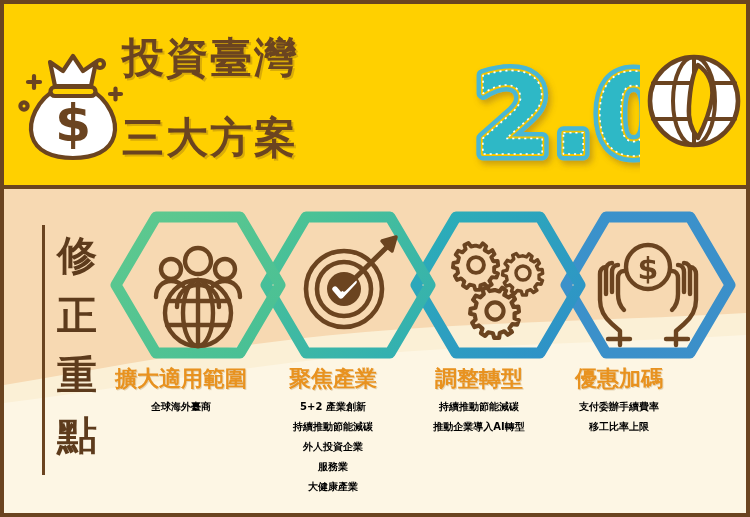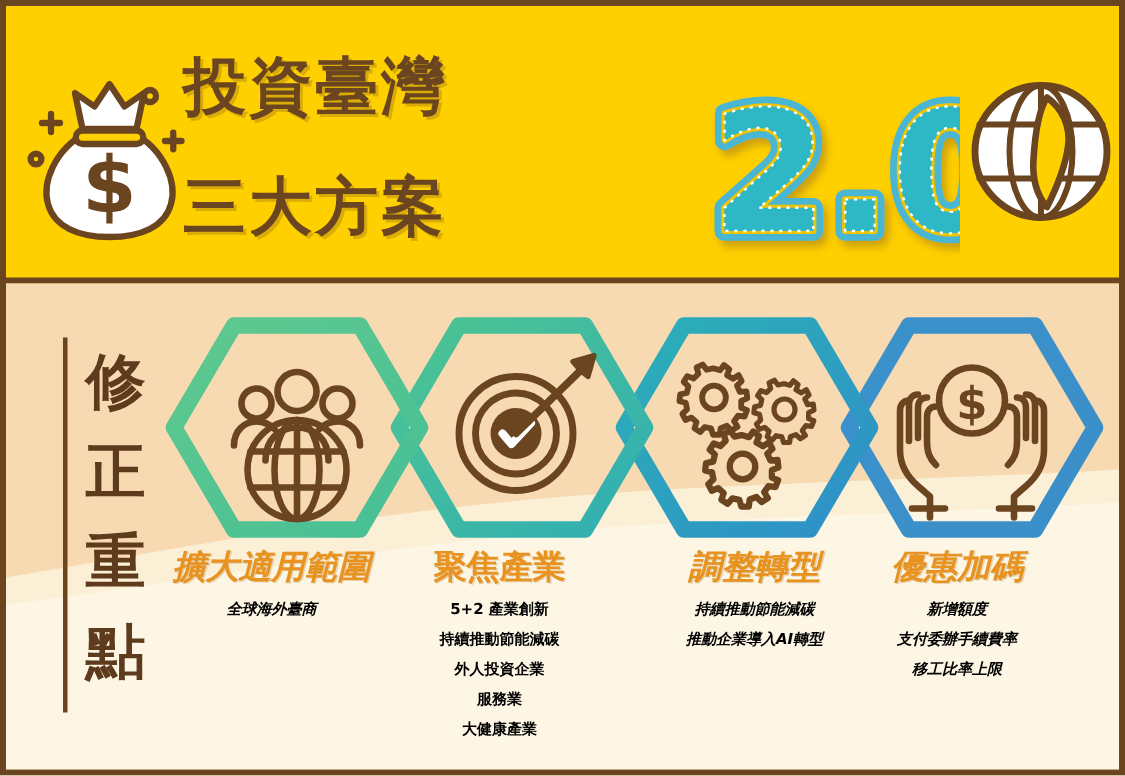--- a/index.html
+++ b/index.html
@@ -128,24 +128,24 @@
     left:78px; top:176px;
     width:660px;
     height:145px;
   }
   .col{
     position:absolute;
     top:0;
     width:186px;
     text-align:center;
   }
-  #col-0{ left:6px;font-style:italic; }
+  #col-0{ left:6px; }
   #col-1{ left:158px; }
-  #col-2{ left:328px;font-style:italic; }
-  #col-3{ left:463px;font-style:italic; }
+  #col-2{ left:304px; }
+  #col-3{ left:444px; }
 
   .col-title{
     font-family:"DejaVu Sans","Liberation Sans",sans-serif;
     font-weight:bold;
     font-size:22px;
     line-height:28px;
     color:#e8921f;
     white-space:nowrap;
     text-shadow:1px 1px 0 rgba(140,90,20,.22);
   }
@@ -375,20 +375,19 @@
         <div class="col-title">調整轉型</div>
         <div class="col-lines">
           <div class="col-line">持續推動節能減碳</div>
           <div class="col-line">推動企業導入AI轉型</div>
         </div>
       </div>
 
       <div class="col" id="col-3">
         <div class="col-title">優惠加碼</div>
         <div class="col-lines">
-          <div class="col-line">新增額度</div>
           <div class="col-line">支付委辦手續費率</div>
           <div class="col-line">移工比率上限</div>
         </div>
       </div>
     </div>
   </div>
 </div>
 
 </body></html>

